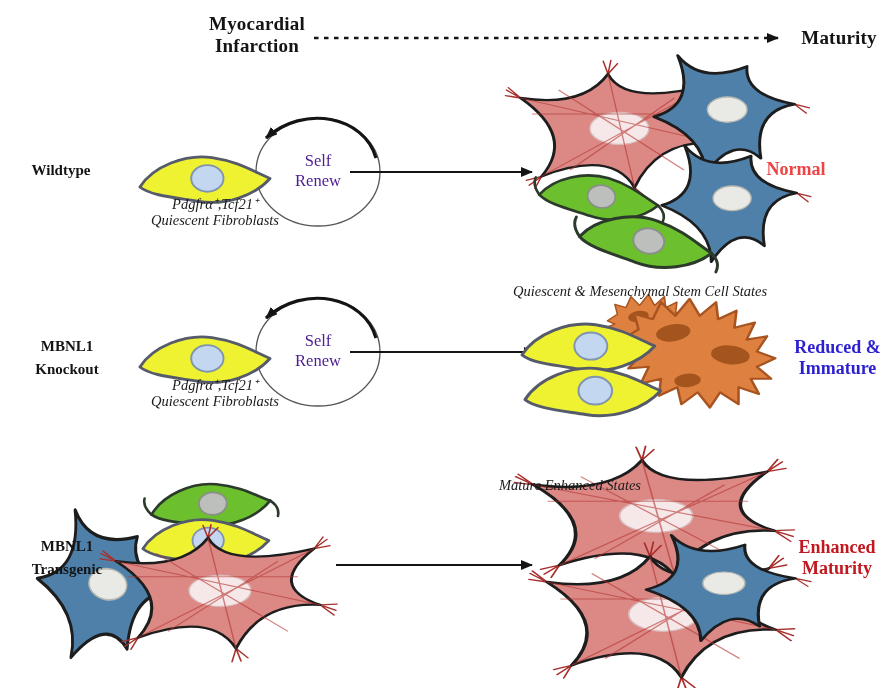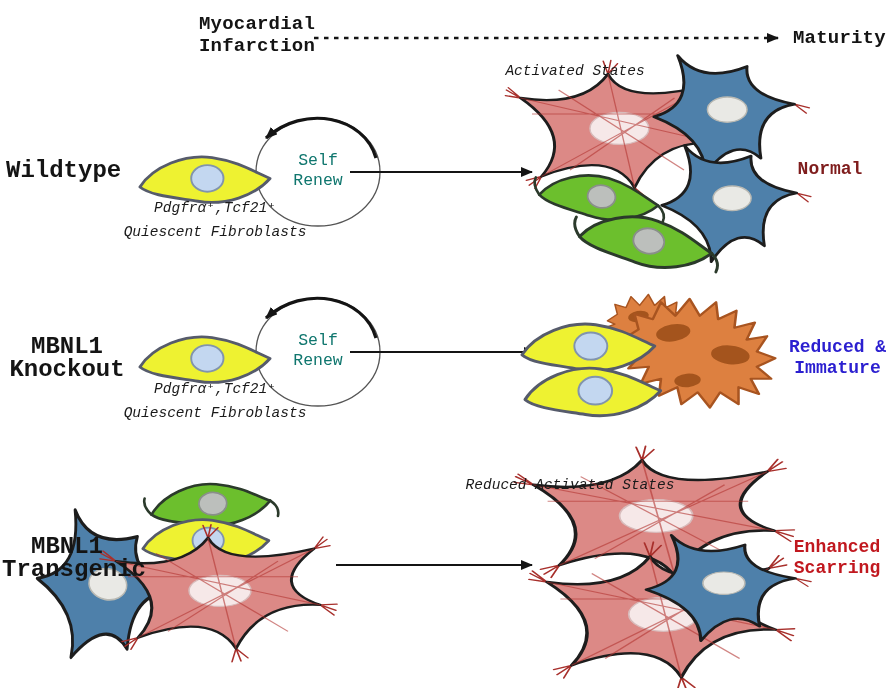--- a/index.html
+++ b/index.html
@@ -1,43 +1,43 @@
 <!DOCTYPE html>
 <html><head>
 <meta charset="utf-8">
 <style>
   html,body{margin:0;padding:0;background:#ffffff;}
   .stage{
     position:relative;width:896px;height:688px;background:#ffffff;overflow:hidden;
-    font-family:Liberation Mono, monospace;color:#141414;
+    font-family:Liberation Serif, serif;color:#141414;
   }
   .stage svg{position:absolute;left:0;top:0;}
   .txt{position:absolute;text-align:center;white-space:pre-line;}
   .hdr{font-size:19px;font-weight:700;line-height:22px;letter-spacing:.2px;}
   .hdr-mid{font-size:13.5px;font-weight:700;font-style:italic;}
-  .rowlab{font-size:24px;font-weight:700;line-height:23px;}
-  .srclab{font-size:14.5px;font-style:italic;line-height:24px;color:#1a1a1a;}
+  .rowlab{font-size:15px;font-weight:700;line-height:23px;}
+  .srclab{font-size:14.5px;font-style:italic;line-height:16px;color:#1a1a1a;}
   .statelab{font-size:14.5px;font-style:italic;color:#1a1a1a;}
-  .srlab{font-size:16.5px;line-height:20px;color:#0f766e;}
+  .srlab{font-size:16.5px;line-height:20px;color:#4c1d95;}
   .outlab{font-size:18px;font-weight:700;line-height:21px;}
   .t-myocardial{left:196px;top:13px;width:122px;}
   .t-cardiac{left:440px;top:19px;width:212px;}
   .t-scarring{left:793px;top:27px;width:92px;}
   .t-wildtype{left:6px;top:159px;width:110px;}
   .t-knockout{left:6px;top:335px;width:122px;}
   .t-transgenic{left:2px;top:535px;width:130px;}
   .t-sr1{left:276px;top:151px;width:84px;}
   .t-sr2{left:276px;top:331px;width:84px;}
   .t-src1{left:110px;top:196px;width:210px;}
   .t-src2{left:110px;top:377px;width:210px;}
   .t-src3{left:100px;top:633px;width:230px;}
   .t-state1{left:490px;top:63px;width:170px;}
   .t-state2{left:460px;top:283px;width:360px;}
   .t-state3{left:465px;top:477px;width:210px;}
-  .t-out1{left:785px;top:159px;width:90px;color:#7f1d1d;}
+  .t-out1{left:751px;top:159px;width:90px;color:#ef4444;}
   .t-out2{left:775px;top:337px;width:125px;color:#2b1fd0;}
   .t-out3{left:777px;top:537px;width:120px;color:#c1181f;}
 </style>
 </head>
 <body>
 
 <div class="stage">
 
   <svg width="896" height="688" viewBox="0 0 896 688">
     <defs>
@@ -121,31 +121,31 @@
 
   <div class="txt hdr t-myocardial">Myocardial
 Infarction</div>
   <div class="txt hdr t-scarring">Maturity</div>
 
   <div class="txt rowlab t-wildtype">Wildtype</div>
   <div class="txt srlab t-sr1">Self
 Renew</div>
   <div class="txt srclab t-src1">Pdgfrα⁺,Tcf21⁺
 Quiescent Fibroblasts</div>
-  <div class="txt statelab t-state1">Activated States</div>
   <div class="txt outlab t-out1">Normal</div>
 
   <div class="txt rowlab t-knockout">MBNL1
 Knockout</div>
   <div class="txt srlab t-sr2">Self
 Renew</div>
   <div class="txt srclab t-src2">Pdgfrα⁺,Tcf21⁺
 Quiescent Fibroblasts</div>
+  <div class="txt statelab t-state2">Quiescent &amp; Mesenchymal Stem Cell States</div>
   <div class="txt outlab t-out2">Reduced &amp;
 Immature</div>
 
   <div class="txt rowlab t-transgenic">MBNL1
 Transgenic</div>
-  <div class="txt statelab t-state3">Reduced Activated States</div>
+  <div class="txt statelab t-state3">Mature Enhanced States</div>
   <div class="txt outlab t-out3">Enhanced
-Scarring</div>
+Maturity</div>
 
 </div>
 
 </body></html>

